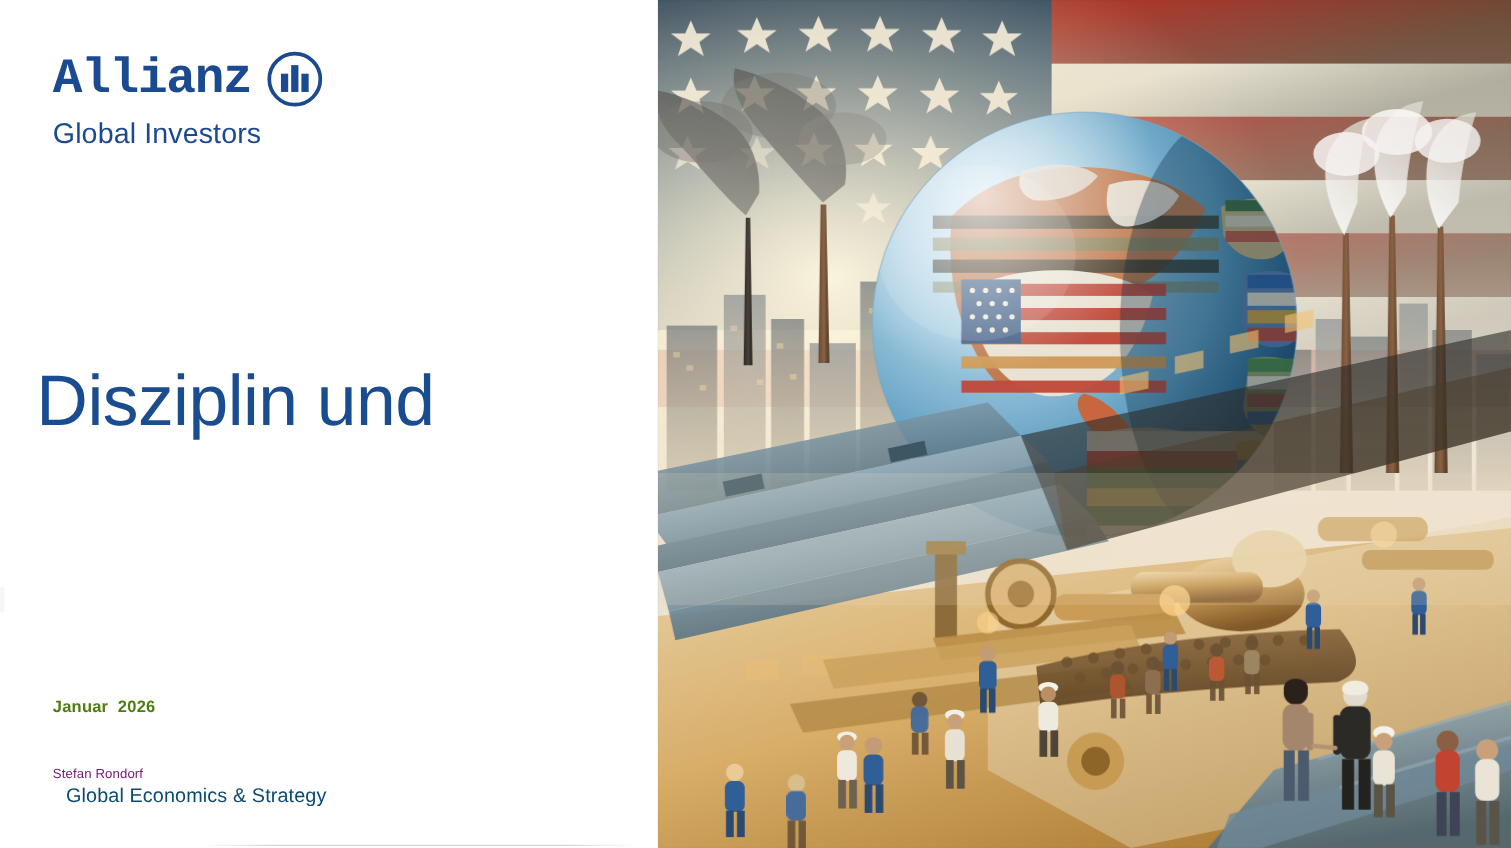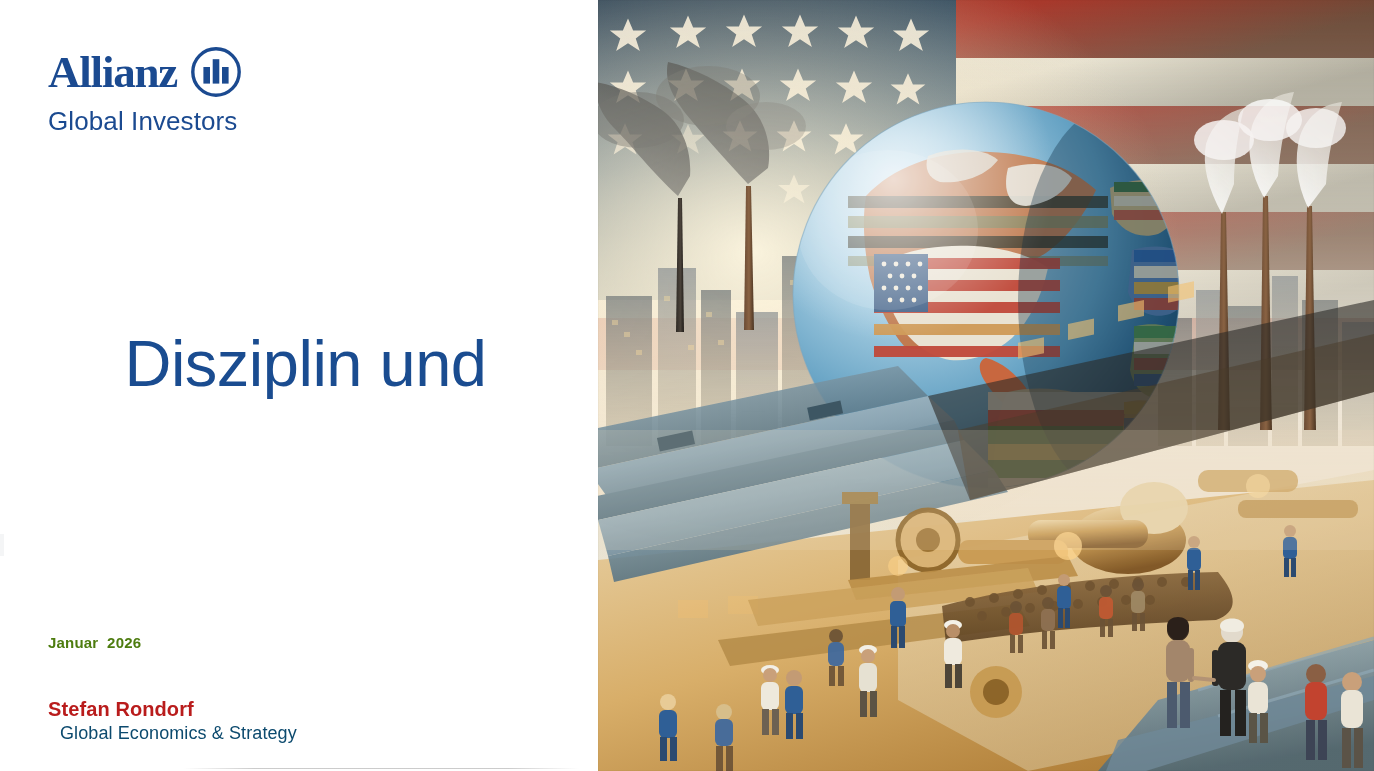--- a/index.html
+++ b/index.html
@@ -37,21 +37,21 @@
     top: 44px;
     width: 260px;
     height: 105px;
   }
   .logo-wordmark-row {
     display: flex;
     align-items: center;
     height: 56px;
   }
   .logo-allianz {
-    font-family: Liberation Serif, serif;
+    font-family: Liberation Mono, monospace;
     font-weight: bold;
     font-size: 45px;
     letter-spacing: -1.2px;
     color: #1b4a90;
     line-height: 1;
   }
   .logo-mark {
     margin-left: 13px;
     width: 52px;
     height: 52px;
@@ -76,21 +76,20 @@
     font-family: "Liberation Sans", sans-serif;
     font-weight: normal;
     font-size: 65px;
     line-height: 1.13;
     color: #1a4c90;
     letter-spacing: -0.5px;
   }
   .slide-title .title-line {
     display: block;
     white-space: nowrap;
-    text-align: center;
   }
 
   
   .slide-date {
     position: absolute;
     left: 48px;
     top: 634px;
     font-family: "Liberation Sans", sans-serif;
     font-weight: bold;
     font-size: 15px;
@@ -100,23 +99,23 @@
   }
 
   
   .presenter {
     position: absolute;
     left: 48px;
     top: 696px;
   }
   .presenter-name {
     font-family: "Liberation Sans", sans-serif;
-    font-weight: bold;
-    font-size: 20px;
-    color: #b91c1c;
+    font-weight: normal;
+    font-size: 12px;
+    color: #701a75;
     line-height: 1.3;
     letter-spacing: 0.1px;
   }
   .presenter-role {
     font-family: "Liberation Sans", sans-serif;
     font-weight: normal;
     font-size: 18px;
     color: #0c4a6e;
     line-height: 1.3;
     letter-spacing: 0.1px;

